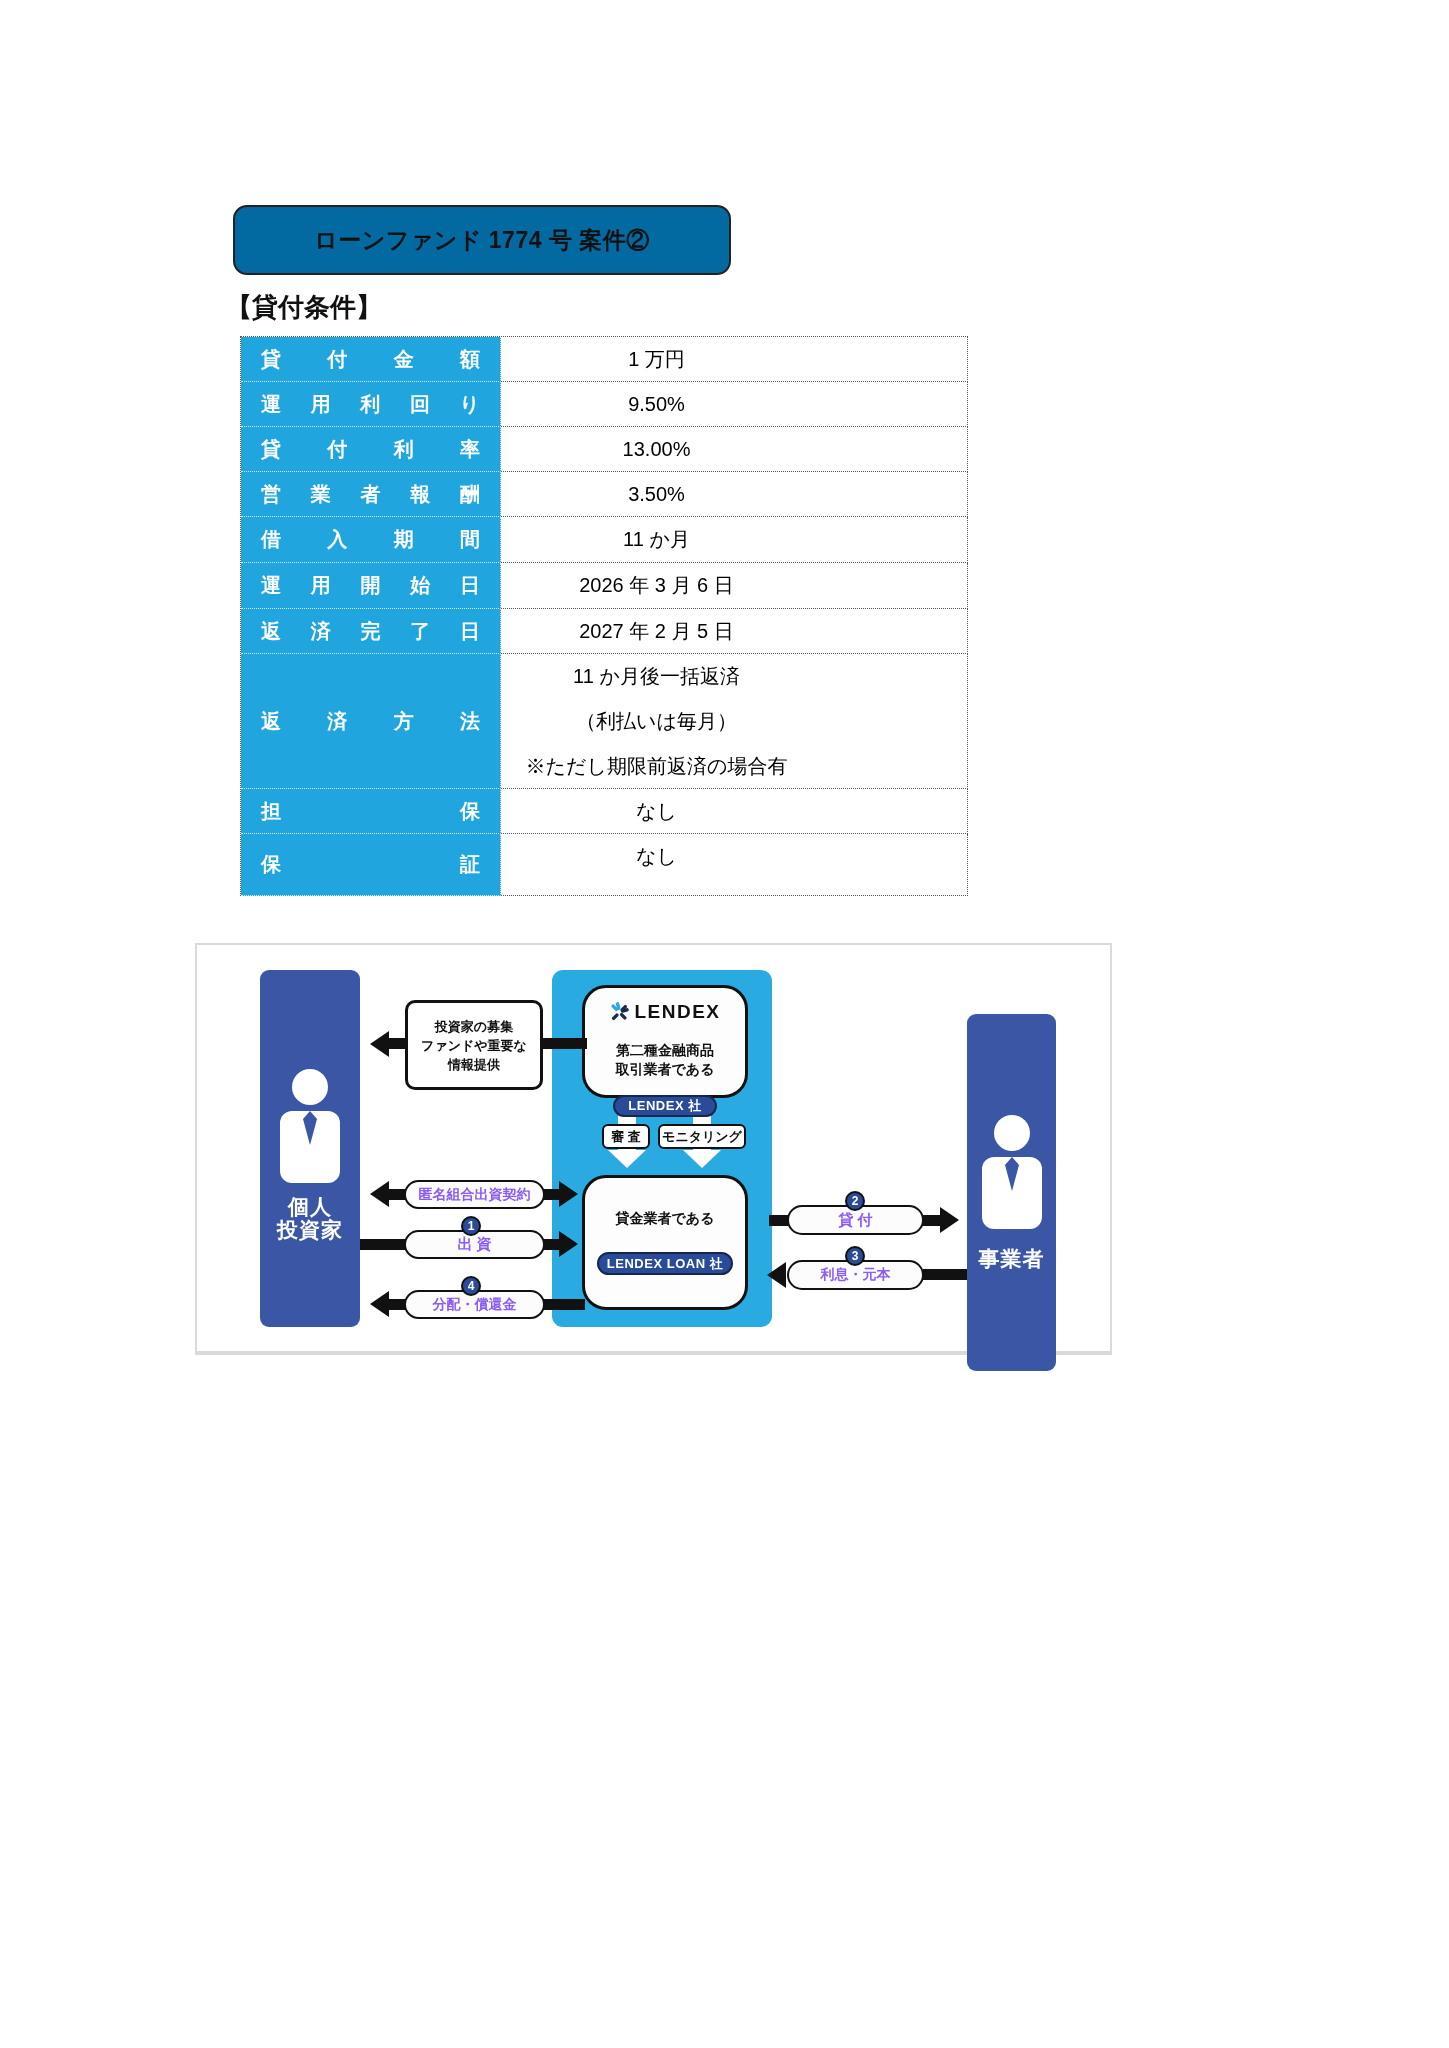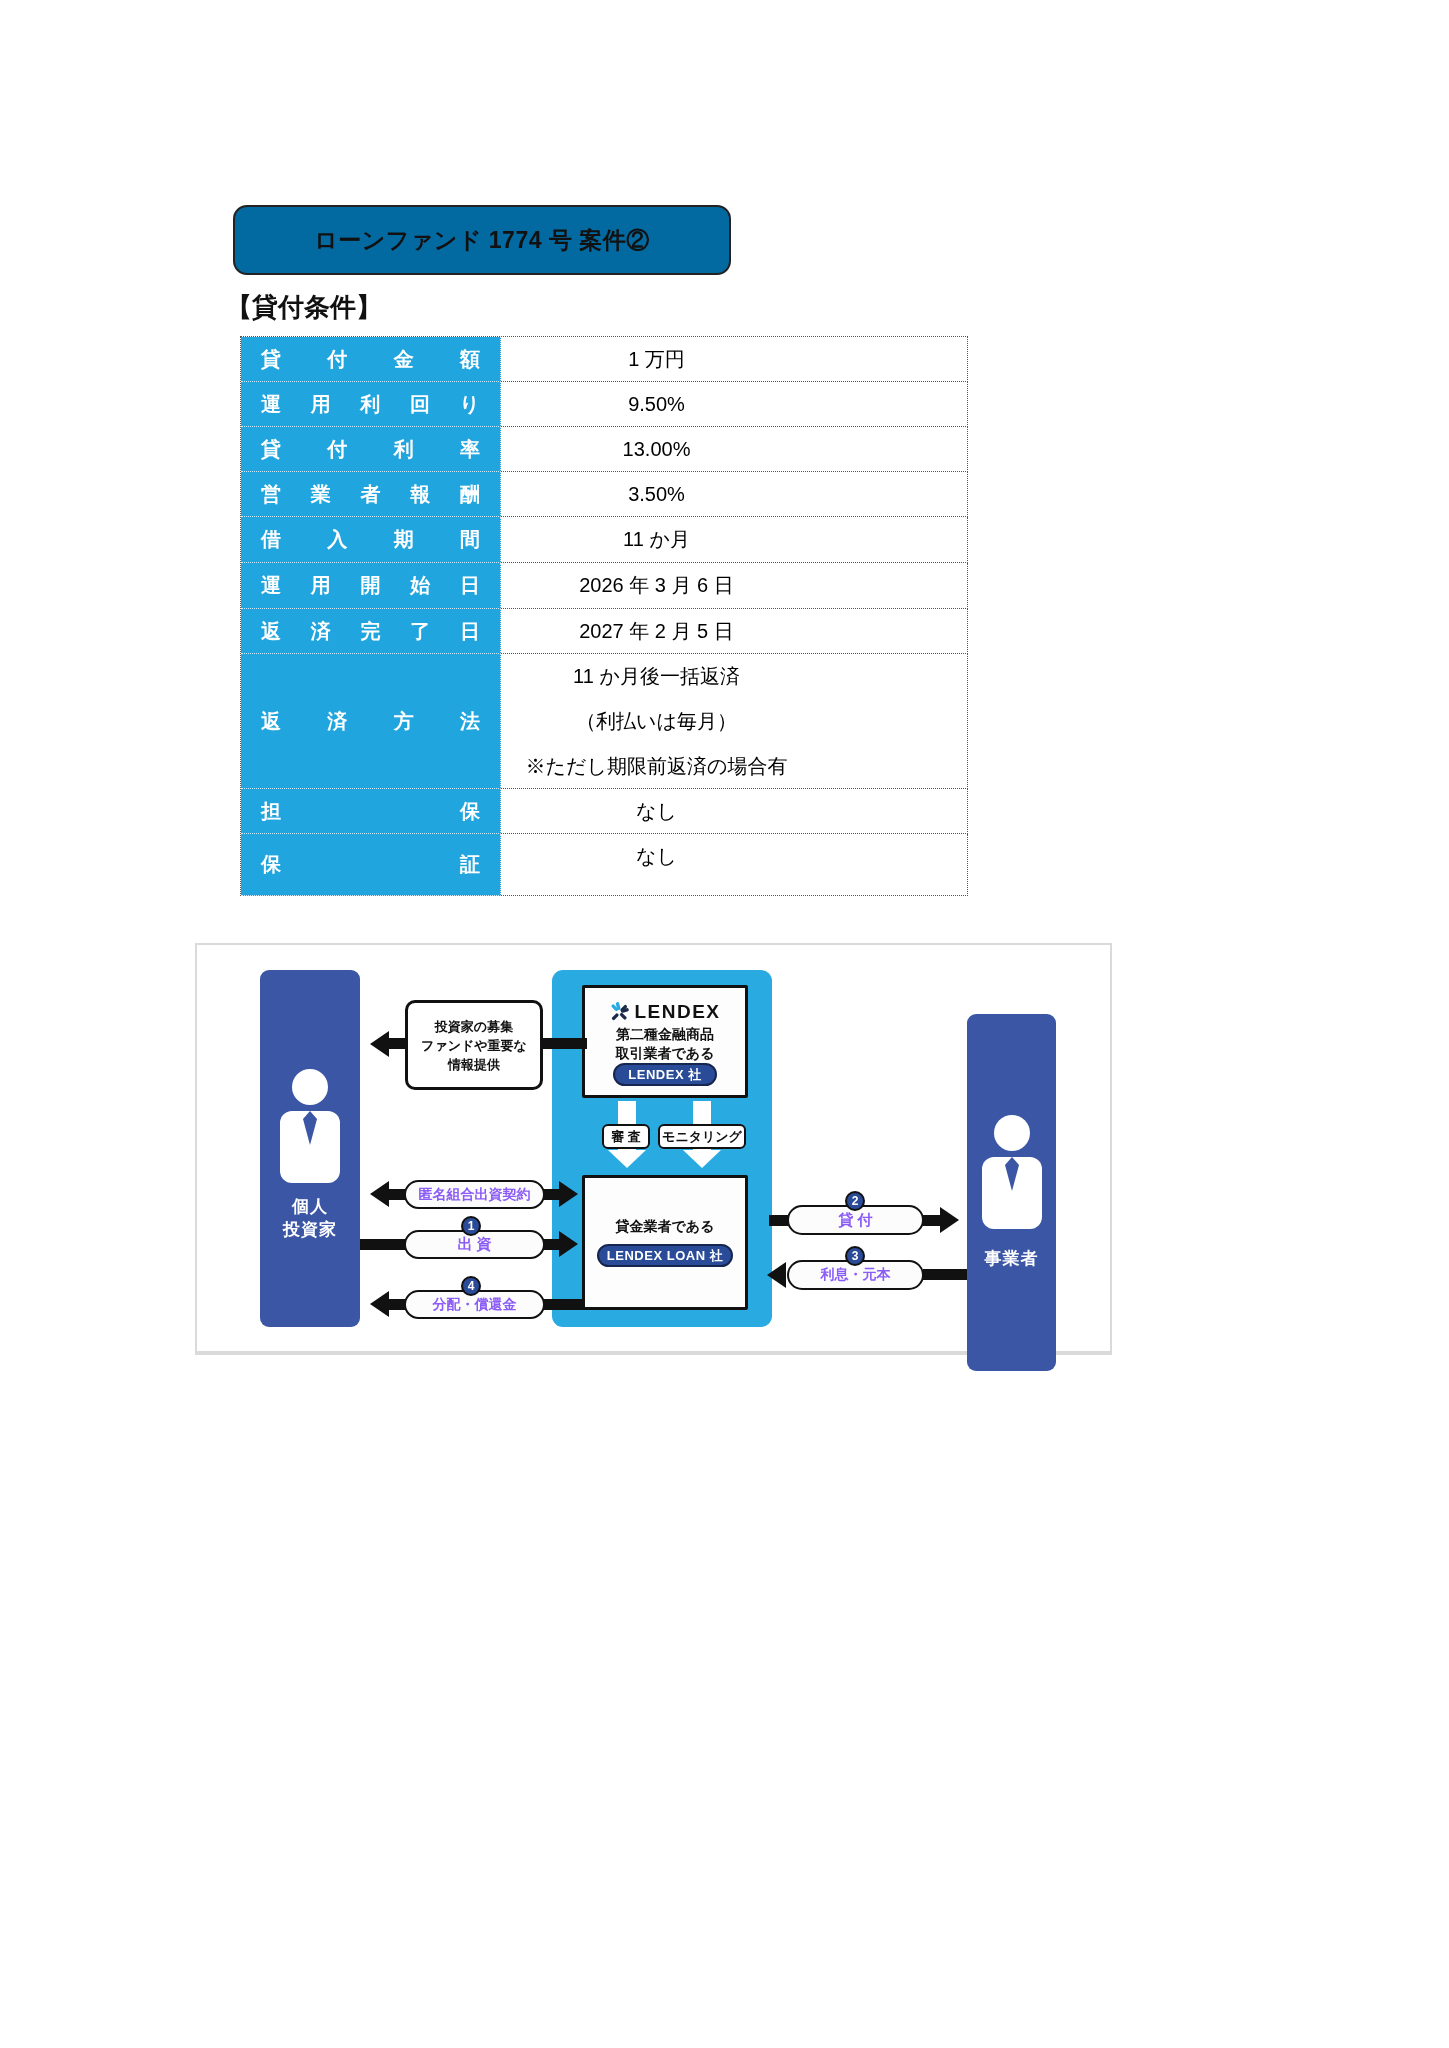--- a/index.html
+++ b/index.html
@@ -62,26 +62,26 @@
   .diagram {
     position: absolute; left: 195px; top: 943px;
     width: 917px; height: 412px;
     background: #fff;
     border: 2px solid #dadada; border-bottom-width: 4px;
   }
   .abs { position: absolute; }
   .navy-col { background: #3A56A4; border-radius: 9px; }
   .cyan-box { background: #29ABE2; border-radius: 11px; }
   .white-card {
-    background: #fdfdfd; border: 3px solid #111; border-radius: 2px;
-    display: flex; flex-direction: column; align-items: center;
+    background: #fdfdfd; border: 3px solid #111; border-radius: 24px;
+    display: flex; flex-direction: column; align-items: center; gap: 16px;
   }
   .col-label {
     position: absolute; width: 100%; text-align: center;
-    color: #fff; font-weight: bold; font-size: 17px; line-height: 23px;
+    color: #fff; font-weight: bold; font-size: 21px; line-height: 23px;
     letter-spacing: 1px;
   }
   .logo-row { display: flex; align-items: center; gap: 5px; margin-top: 13px; }
   .logo-word { font-size: 19px; font-weight: 800; letter-spacing: 1.5px; color: #111; }
   .card-lines { font-size: 14px; font-weight: bold; line-height: 19px; text-align: center; margin-top: 2px; }
   .navy-pill {
     background: #2A4B97; color: #fff; font-weight: bold; font-size: 13px;
     border: 2px solid #16264f; border-radius: 999px;
     display: flex; align-items: center; justify-content: center;
     letter-spacing: 0.5px;

